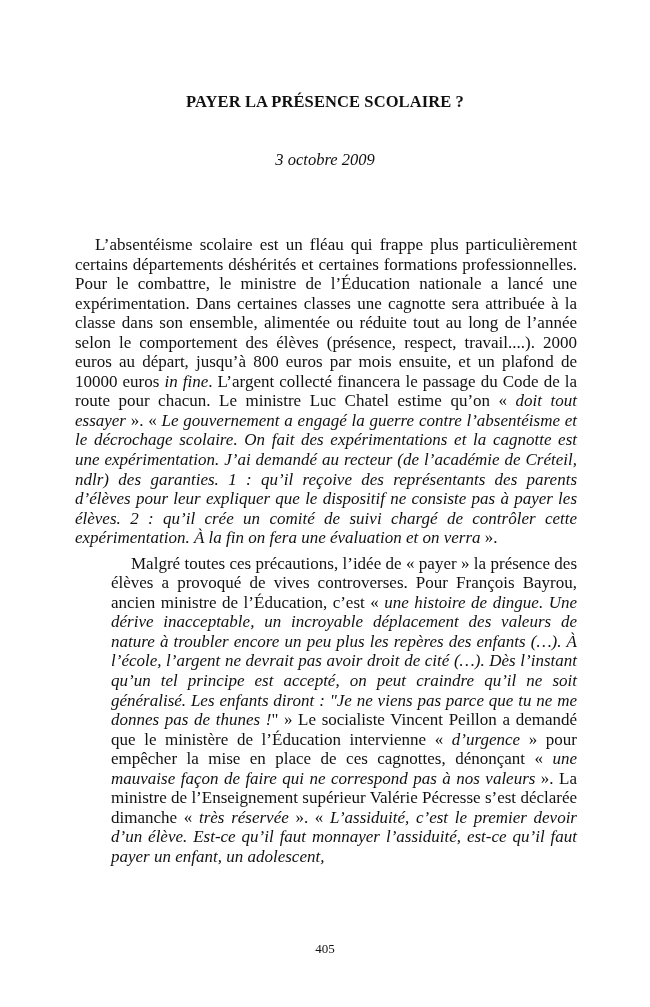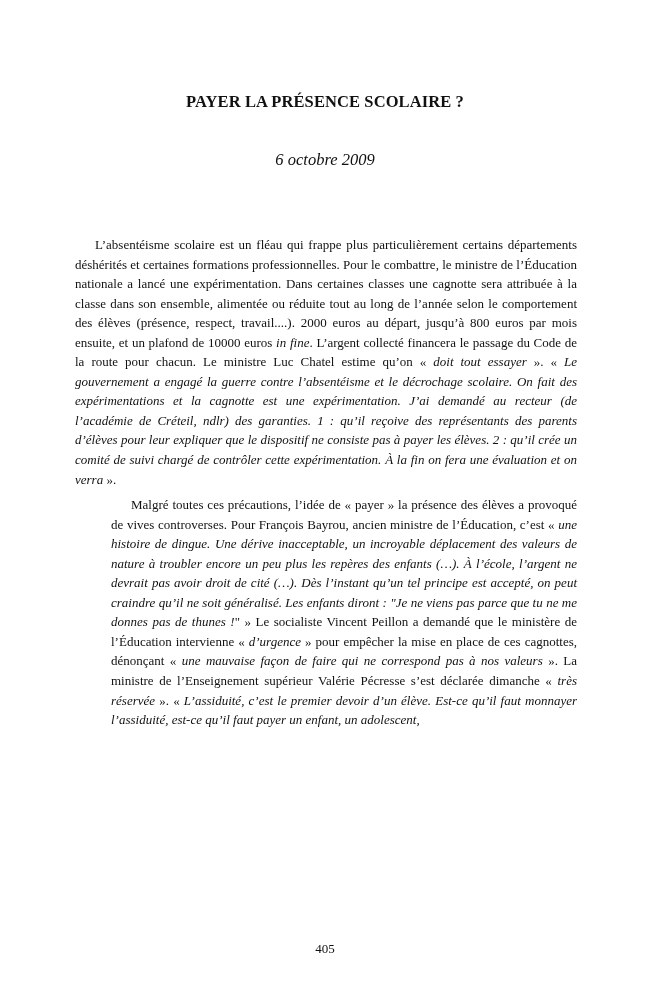--- a/index.html
+++ b/index.html
@@ -39,21 +39,21 @@
       width: 650px;
       text-align: center;
       font-style: italic;
       font-size: 16.5px;
     }
     .body-text {
       position: absolute;
       top: 235px;
       left: 75px;
       width: 502px;
-      font-size: 13px;
+      font-size: 17px;
       line-height: 19.55px;
       text-align: justify;
       hyphens: none;
     }
     .body-text p {
       margin: 0;
       text-indent: 20px;
     }
     .body-text p + p {
       margin-top: 6px;
@@ -67,21 +67,21 @@
       width: 650px;
       text-align: center;
       font-size: 13px;
     }
   </style>
 </head>
 <body>
 
 <div class="page">
   <div class="title">PAYER LA PRÉSENCE SCOLAIRE ?</div>
-  <div class="date">6 octobre 2009</div>
+  <div class="date">3 octobre 2009</div>
 
   <div class="body-text">
     <p>
       <span>L’absentéisme scolaire est un fléau qui frappe plus particulièrement certains départements déshérités et certaines formations professionnelles. Pour le combattre, le ministre de l’Éducation nationale a lancé une expérimentation. Dans certaines classes une cagnotte sera attribuée à la classe dans son ensemble, alimentée ou réduite tout au long de l’année selon le comportement des élèves (présence, respect, travail....). 2000 euros au départ, jusqu’à 800 euros par mois ensuite, et un plafond de 10000 euros </span><span class="it">in fine</span><span>. L’argent collecté financera le passage du Code de la route pour chacun. Le ministre Luc Chatel estime qu’on « </span><span class="it">doit tout essayer</span><span> ». « </span><span class="it">Le gouvernement a engagé la guerre contre l’absentéisme et le décrochage scolaire. On fait des expérimentations et la cagnotte est une expérimentation. J’ai demandé au recteur (de l’académie de Créteil, ndlr) des garanties. 1 : qu’il reçoive des représentants des parents d’élèves pour leur expliquer que le dispositif ne consiste pas à payer les élèves. 2 : qu’il crée un comité de suivi chargé de contrôler cette expérimentation. À la fin on fera une évaluation et on verra</span><span> ».</span>
     </p>
     <p>
       <span>Malgré toutes ces précautions, l’idée de « payer » la présence des élèves a provoqué de vives controverses. Pour François Bayrou, ancien ministre de l’Éducation, c’est « </span><span class="it">une histoire de dingue. Une dérive inacceptable, un incroyable déplacement des valeurs de nature à troubler encore un peu plus les repères des enfants (…). À l’école, l’argent ne devrait pas avoir droit de cité (…). Dès l’instant qu’un tel principe est accepté, on peut craindre qu’il ne soit généralisé. Les enfants diront : "Je ne viens pas parce que tu ne me donnes pas de thunes !</span><span>" » Le socialiste Vincent Peillon a demandé que le ministère de l’Éducation intervienne « </span><span class="it">d’urgence</span><span> » pour empêcher la mise en place de ces cagnottes, dénonçant « </span><span class="it">une mauvaise façon de faire qui ne correspond pas à nos valeurs</span><span> ». La ministre de l’Enseignement supérieur Valérie Pécresse s’est déclarée dimanche « </span><span class="it">très réservée</span><span> ». « </span><span class="it">L’assiduité, c’est le premier devoir d’un élève. Est-ce qu’il faut monnayer l’assiduité, est-ce qu’il faut payer un enfant, un adolescent,</span>
     </p>
   </div>
 

